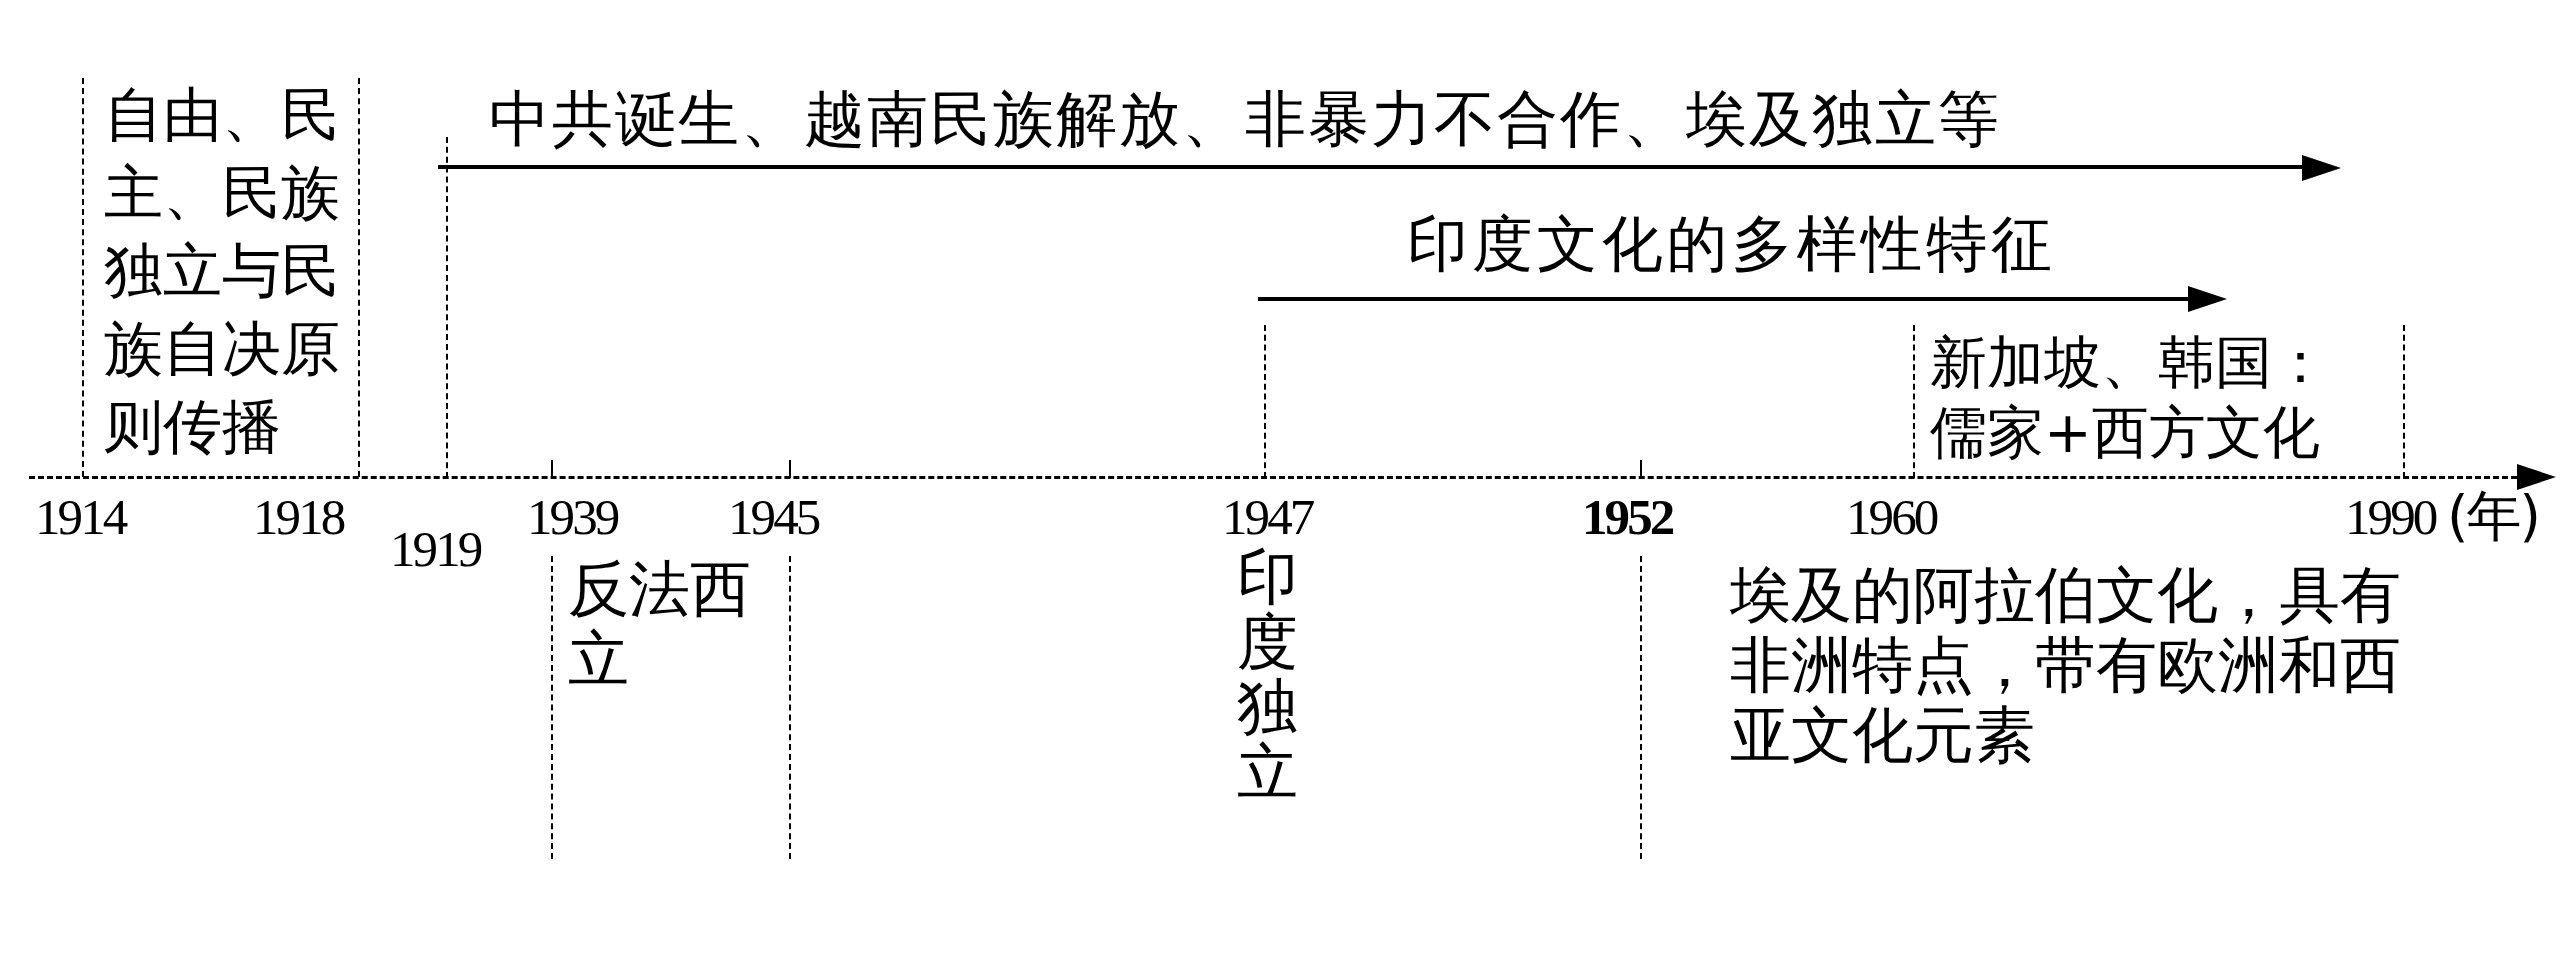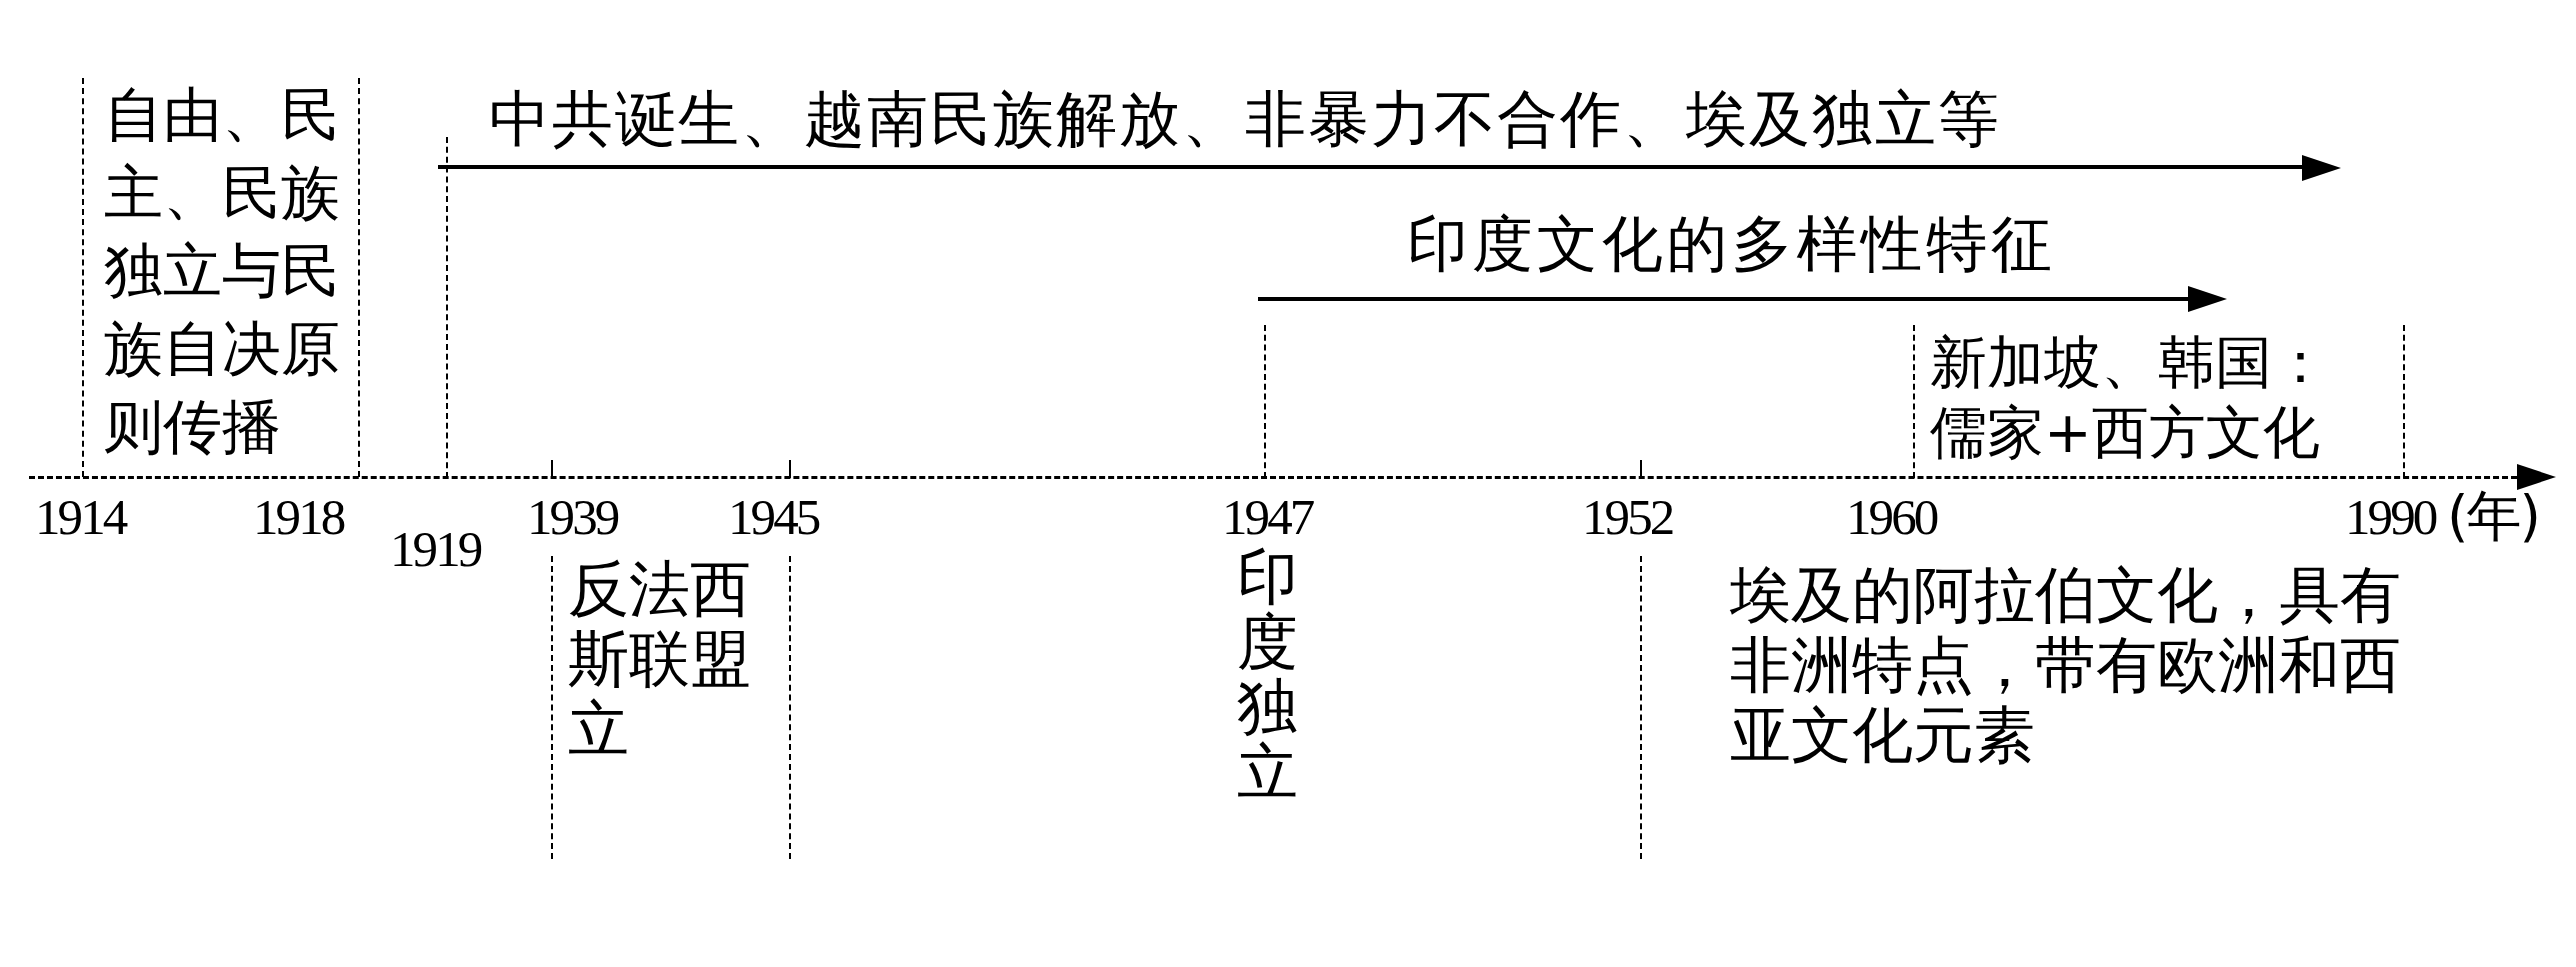--- a/index.html
+++ b/index.html
@@ -25,21 +25,21 @@
 
 <div class="axis" style="left:29px; top:476px; width:2506px;"></div>
 <div class="arrowhead" style="left:2517px; top:464px;"></div>
 
 <div class="year" style="left:35px;">1914</div>
 <div class="year" style="left:253px;">1918</div>
 <div class="year" style="left:390px;margin-top:32px;">1919</div>
 <div class="year" style="left:527px;">1939</div>
 <div class="year" style="left:728px;">1945</div>
 <div class="year" style="left:1210px;margin-left:12px;">1947</div>
-<div class="year" style="left:1582px;">1952</div>
+<div class="year" style="left:1582px;font-weight:bold;">1952</div>
 <div class="year" style="left:1846px;">1960</div>
 <div class="year" style="left:2345px;">1990</div>
 <div class="year cjk" style="left:2447px; top:487px; font-size:55px; letter-spacing:-2px;">(年)</div>
 
 <div class="tick" style="left:551px; top:460px; height:17.6px;"></div>
 <div class="tick" style="left:789px; top:460px; height:17.6px;"></div>
 <div class="tick" style="left:1640px; top:460px; height:17.6px;"></div>
 
 <div class="vdash" style="left:82px; top:78px; height:399px;"></div>
 <div class="vdash" style="left:358px; top:78px; height:399px;"></div>
@@ -65,21 +65,20 @@
 <div class="vdash" style="left:2403px; top:325px; height:153px;"></div>
 <div class="block cjk" style="left:1930px; top:327px; line-height:70px; font-size:57px;">
   <span class="ln">新加坡、韩国：</span>
   <span class="ln">儒家+西方文化</span>
 </div>
 
 <div class="vdash thin" style="left:551px; top:556px; height:303px;"></div>
 <div class="vdash thin" style="left:789px; top:556px; height:303px;"></div>
 <div class="block cjk" style="left:568px; top:554px; line-height:70px; font-size:61px;">
   <span class="ln">反法西</span>
-  <span class="ln">斯联盟</span>
   <span class="ln">立</span>
 </div>
 
 <div class="block cjk" style="left:1237px; top:544px; line-height:65px; font-size:61px;">
   <span class="ln">印</span>
   <span class="ln">度</span>
   <span class="ln">独</span>
   <span class="ln">立</span>
 </div>
 

